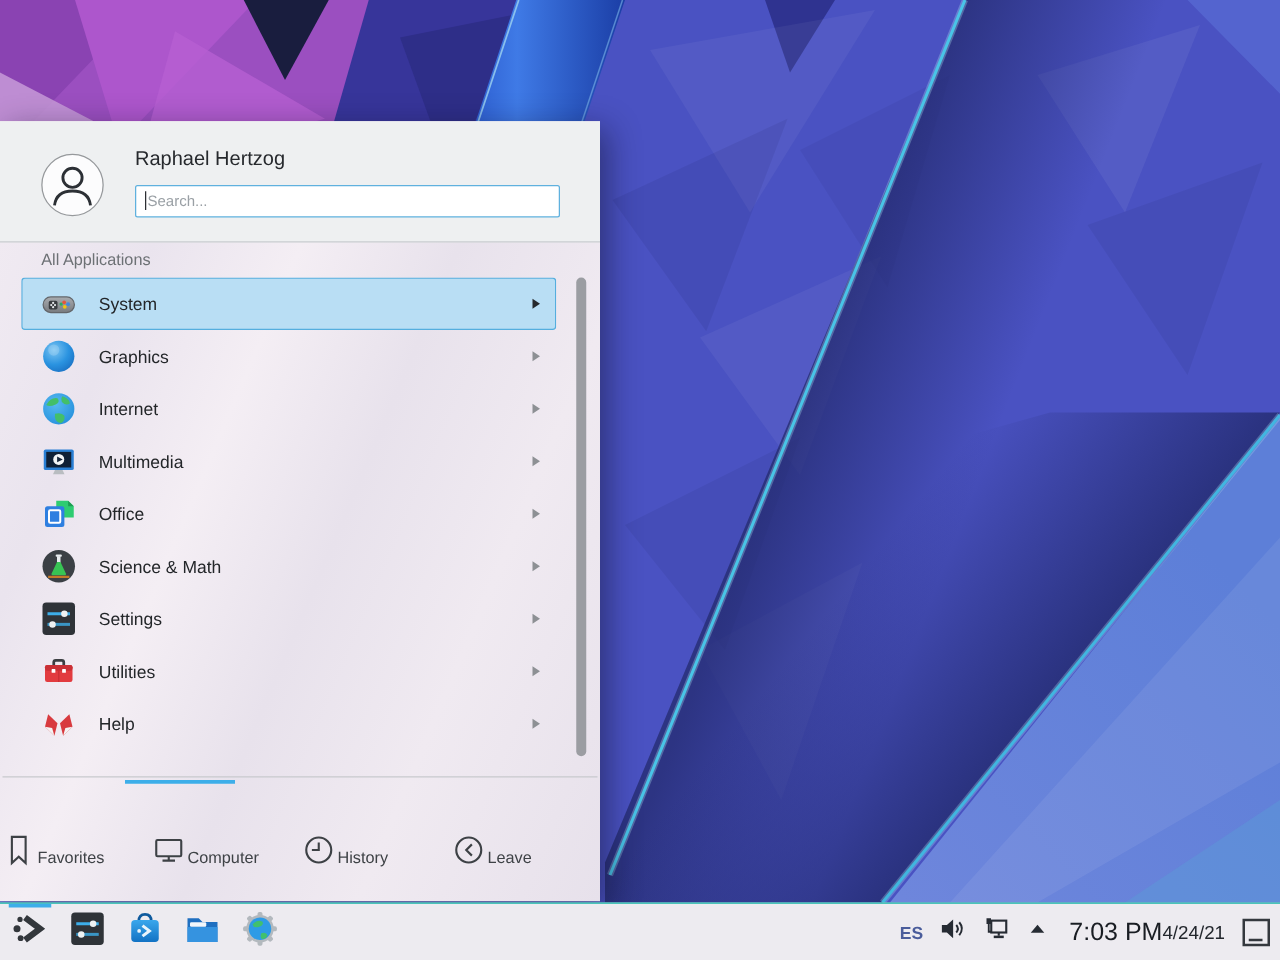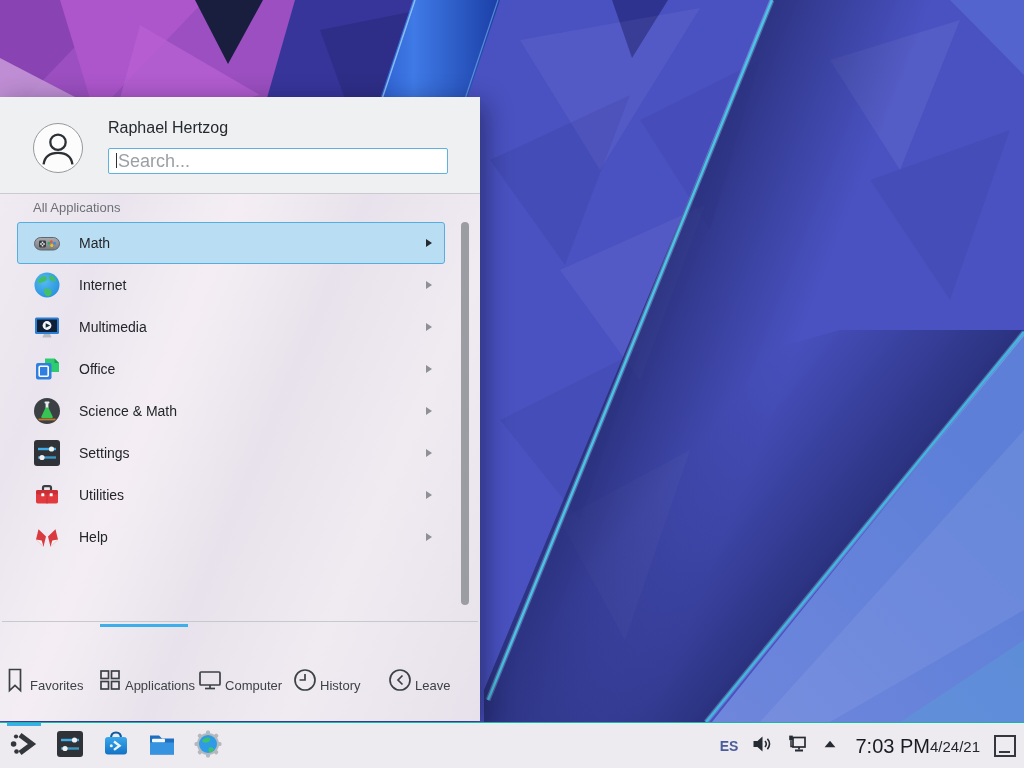--- a/index.html
+++ b/index.html
@@ -12,21 +12,21 @@
     background:linear-gradient(113deg,#f2ecf3 0%,#eae4ee 22%,#f4eef4 38%,#e8e2ec 55%,#f0eaf1 74%,#e7e1eb 100%);
     box-shadow:6px 6px 24px rgba(10,10,30,.45);}
   #menu-header{position:absolute;left:0;top:0;width:100%;height:96px;
     background:#eef0f1;border-bottom:1px solid #c9cbcf;}
   #avatar{position:absolute;left:33px;top:26px;width:50px;height:50px;border-radius:50%;
     border:1px solid #96999c;background:#fcfcfd;box-sizing:border-box;}
   #user-name{position:absolute;left:108px;top:22px;font-size:16px;color:#26292d;}
   #search-box{position:absolute;left:108px;top:51px;width:338px;height:24px;
     border:1px solid #5fb1de;border-radius:2px;background:#fff;}
   #search-box input{position:absolute;left:0;top:0;width:100%;height:100%;border:0;outline:0;
-    background:transparent;font-family:inherit;font-size:18px;color:#2c2f33;padding:0 6px 0 9px;box-sizing:border-box;}
+    background:transparent;font-family:inherit;font-size:12px;color:#2c2f33;padding:0 6px 0 9px;box-sizing:border-box;}
   #search-box input::placeholder{color:#9aa0a5;opacity:1;}
   #search-caret{position:absolute;left:7px;top:4px;width:1px;height:15px;background:#2c2f33;}
 
   #section-label{position:absolute;left:33px;top:103px;font-size:13px;color:#6d7175;}
 
   #app-list{position:absolute;left:17px;top:125px;width:428px;height:399px;overflow:hidden;}
   .row{position:relative;height:42px;display:flex;align-items:center;box-sizing:border-box;
     padding:0 12px 0 13px;border:1px solid transparent;border-radius:3px;}
   .row.selected{background:#b9def4;border-color:#55aede;}
   .ricon{width:32px;height:32px;flex:0 0 32px;margin-right:16px;display:flex;align-items:center;justify-content:center;}
@@ -161,24 +161,41 @@
             <circle cx="10" cy="17" r="0.9" fill="#e3e6e8"></circle>
               <circle cx="13" cy="17" r="0.9" fill="#e3e6e8"></circle>
             <circle cx="11.5" cy="15.3" r="0.9" fill="#e3e6e8"></circle>
               <circle cx="11.5" cy="18.7" r="0.9" fill="#e3e6e8"></circle>
             <circle cx="20.3" cy="14.8" r="1.5" fill="#e5563c"></circle>
               <circle cx="23.5" cy="16.3" r="1.5" fill="#3f89e0"></circle>
             <circle cx="20.8" cy="18.4" r="1.5" fill="#f1c40f"></circle>
               <circle cx="17.9" cy="16.2" r="1.3" fill="#27ae60"></circle>
           </svg>
         </span>
-        <span class="rlabel">Math</span>
-        <span class="chev"></span>
-      </div>
-
+        <span class="rlabel">System</span>
+        <span class="chev"></span>
+      </div>
+
+      <div class="row">
+        <span class="ricon">
+          <svg viewBox="0 0 32 32" width="32" height="32">
+            <defs>
+                <radialGradient id="gr1" cx="0.35" cy="0.3" r="0.85">
+              <stop offset="0" stop-color="#7cc5f2"></stop>
+                  <stop offset="0.55" stop-color="#2a93e0"></stop>
+                  <stop offset="1" stop-color="#176bbf"></stop>
+                </radialGradient>
+              </defs>
+            <circle cx="16" cy="16" r="12.5" fill="url(#gr1)"></circle>
+            <circle cx="12" cy="11" r="4.5" fill="#ffffff" opacity="0.18"></circle>
+          </svg>
+        </span>
+        <span class="rlabel">Graphics</span>
+        <span class="chev"></span>
+      </div>
 
       <div class="row">
         <span class="ricon">
           <svg viewBox="0 0 32 32" width="32" height="32">
             <defs>
                 <radialGradient id="gl1" cx="0.4" cy="0.35" r="0.9">
               <stop offset="0" stop-color="#56baf0"></stop>
                   <stop offset="1" stop-color="#1a86d8"></stop>
                 </radialGradient>
               </defs>
@@ -286,31 +303,20 @@
     <div id="tab-indicator"></div>
 
     <div id="tab-bar">
       <div class="tab">
         <span>
           <svg viewBox="0 0 30 30" width="30" height="30" fill="none" stroke="#3d4145" stroke-width="1.7">
             <path d="M9.5,4.5 h11 v21 l-5.5,-5.2 L9.5,25.5 z"></path>
           </svg>
         </span>
         <span class="tlabel">Favorites</span>
-      </div>
-      <div class="tab">
-        <span>
-          <svg viewBox="0 0 30 30" width="30" height="30" fill="none" stroke="#3d4145" stroke-width="1.7">
-            <rect x="6" y="6" width="7.5" height="7.5"></rect>
-              <rect x="16.5" y="6" width="7.5" height="7.5"></rect>
-            <rect x="6" y="16.5" width="7.5" height="7.5"></rect>
-              <rect x="16.5" y="16.5" width="7.5" height="7.5"></rect>
-          </svg>
-        </span>
-        <span class="tlabel">Applications</span>
       </div>
       <div class="tab">
         <span>
           <svg viewBox="0 0 30 30" width="30" height="30" fill="none" stroke="#3d4145" stroke-width="1.7">
             <rect x="5" y="7" width="20" height="13" rx="1"></rect>
             <line x1="15" y1="20" x2="15" y2="23"></line>
               <line x1="10" y1="23.5" x2="20" y2="23.5"></line>
           </svg>
         </span>
         <span class="tlabel">Computer</span>

